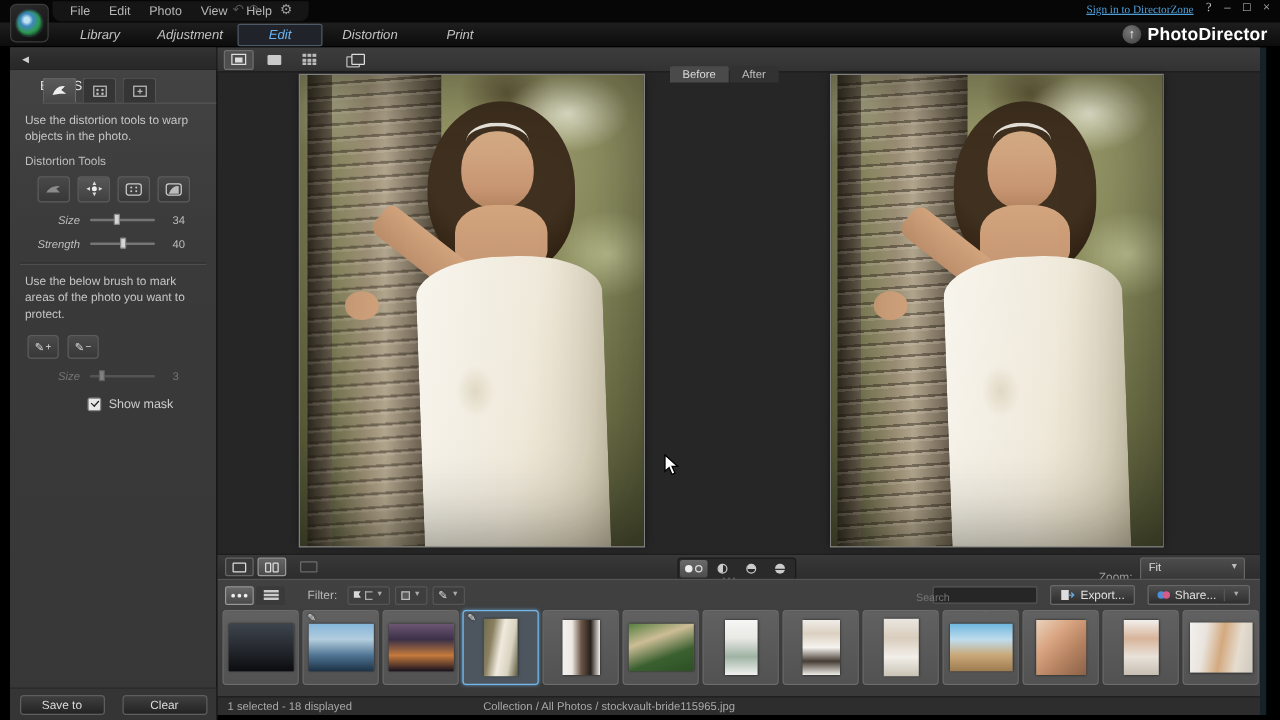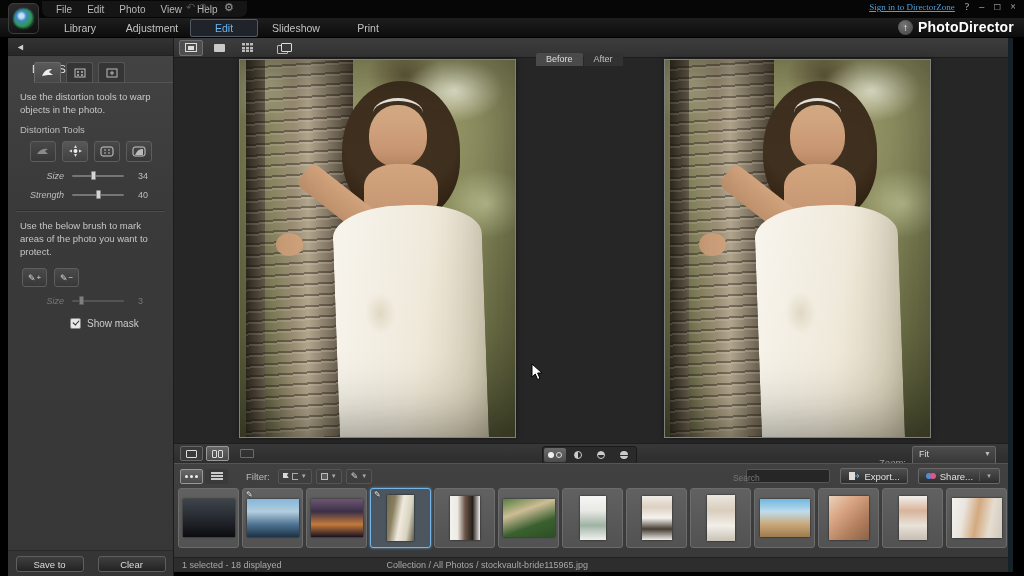--- a/index.html
+++ b/index.html
@@ -14,21 +14,21 @@
   .menu-pill span.menu-item { color:#b8b8b8; font-size:10px; margin-right:15px; cursor:default; }
   .hist-icons { position:absolute; left:186px; top:1px; color:#555; font-size:11px; letter-spacing:4px; }
   .gear { position:absolute; left:224px; top:1px; color:#9a9a9a; font-size:11px; }
   .win-right { position:absolute; right:8px; top:2px; display:flex; align-items:center; gap:10px;font-family:Liberation Serif, serif; }
   .signin { color:#4f9fd9; font-size:9px; text-decoration:underline; }
   .winbtn { color:#c8c8c8; font-size:10px; line-height:10px; }
 
   
   .tabbar { position:absolute; top:18px; left:0; width:1024px; height:20px;
             background:linear-gradient(180deg,#1e1e1e,#0c0c0c); border-bottom:1px solid #000; }
-  .mode-tabs { position:absolute; left:44px; top:0; height:20px; display:flex; align-items:center; }
+  .mode-tabs { position:absolute; left:44px; top:0; height:20px; display:flex; align-items:center;font-style:italic; }
   .mode-tabs span { width:72px; text-align:center; color:#c2c2c2; font-size:10.5px; }
   .mode-tabs span.active { color:#6cb4f0; border:1px solid #4e5a66; background:#20242a;
                            border-radius:2px; padding:2px 0; width:68px; margin:0 2px; }
   .brand { position:absolute; right:10px; top:19px; display:flex; align-items:center; gap:5px; }
   .brand-icon { width:15px; height:15px; border-radius:50%; background:radial-gradient(circle at 40% 35%,#777,#3d3d3d);
                 color:#fff; font-size:10px; text-align:center; line-height:15px; }
   .brand-name { color:#fff; font-size:14px; font-weight:bold; letter-spacing:.2px; }
 
   
   .applogo { position:absolute; left:8px; top:3px; width:31px; height:31px; border-radius:5px;
@@ -236,21 +236,21 @@
       <span class="winbtn">□</span>
       <span class="winbtn">×</span>
     </div>
   </div>
 
   <div class="tabbar">
     <div class="mode-tabs">
         <span class="">Library</span>
         <span class="">Adjustment</span>
         <span class="active">Edit</span>
-        <span class="">Slideshow</span>
+        <span class="">Distortion</span>
         <span class="">Print</span>
       </div>
   </div>
   <div class="brand">
     <span class="brand-icon">↑</span>
     <span class="brand-name">PhotoDirector</span>
   </div>
   <div class="applogo">
       <div class="lens"></div>
     </div>

